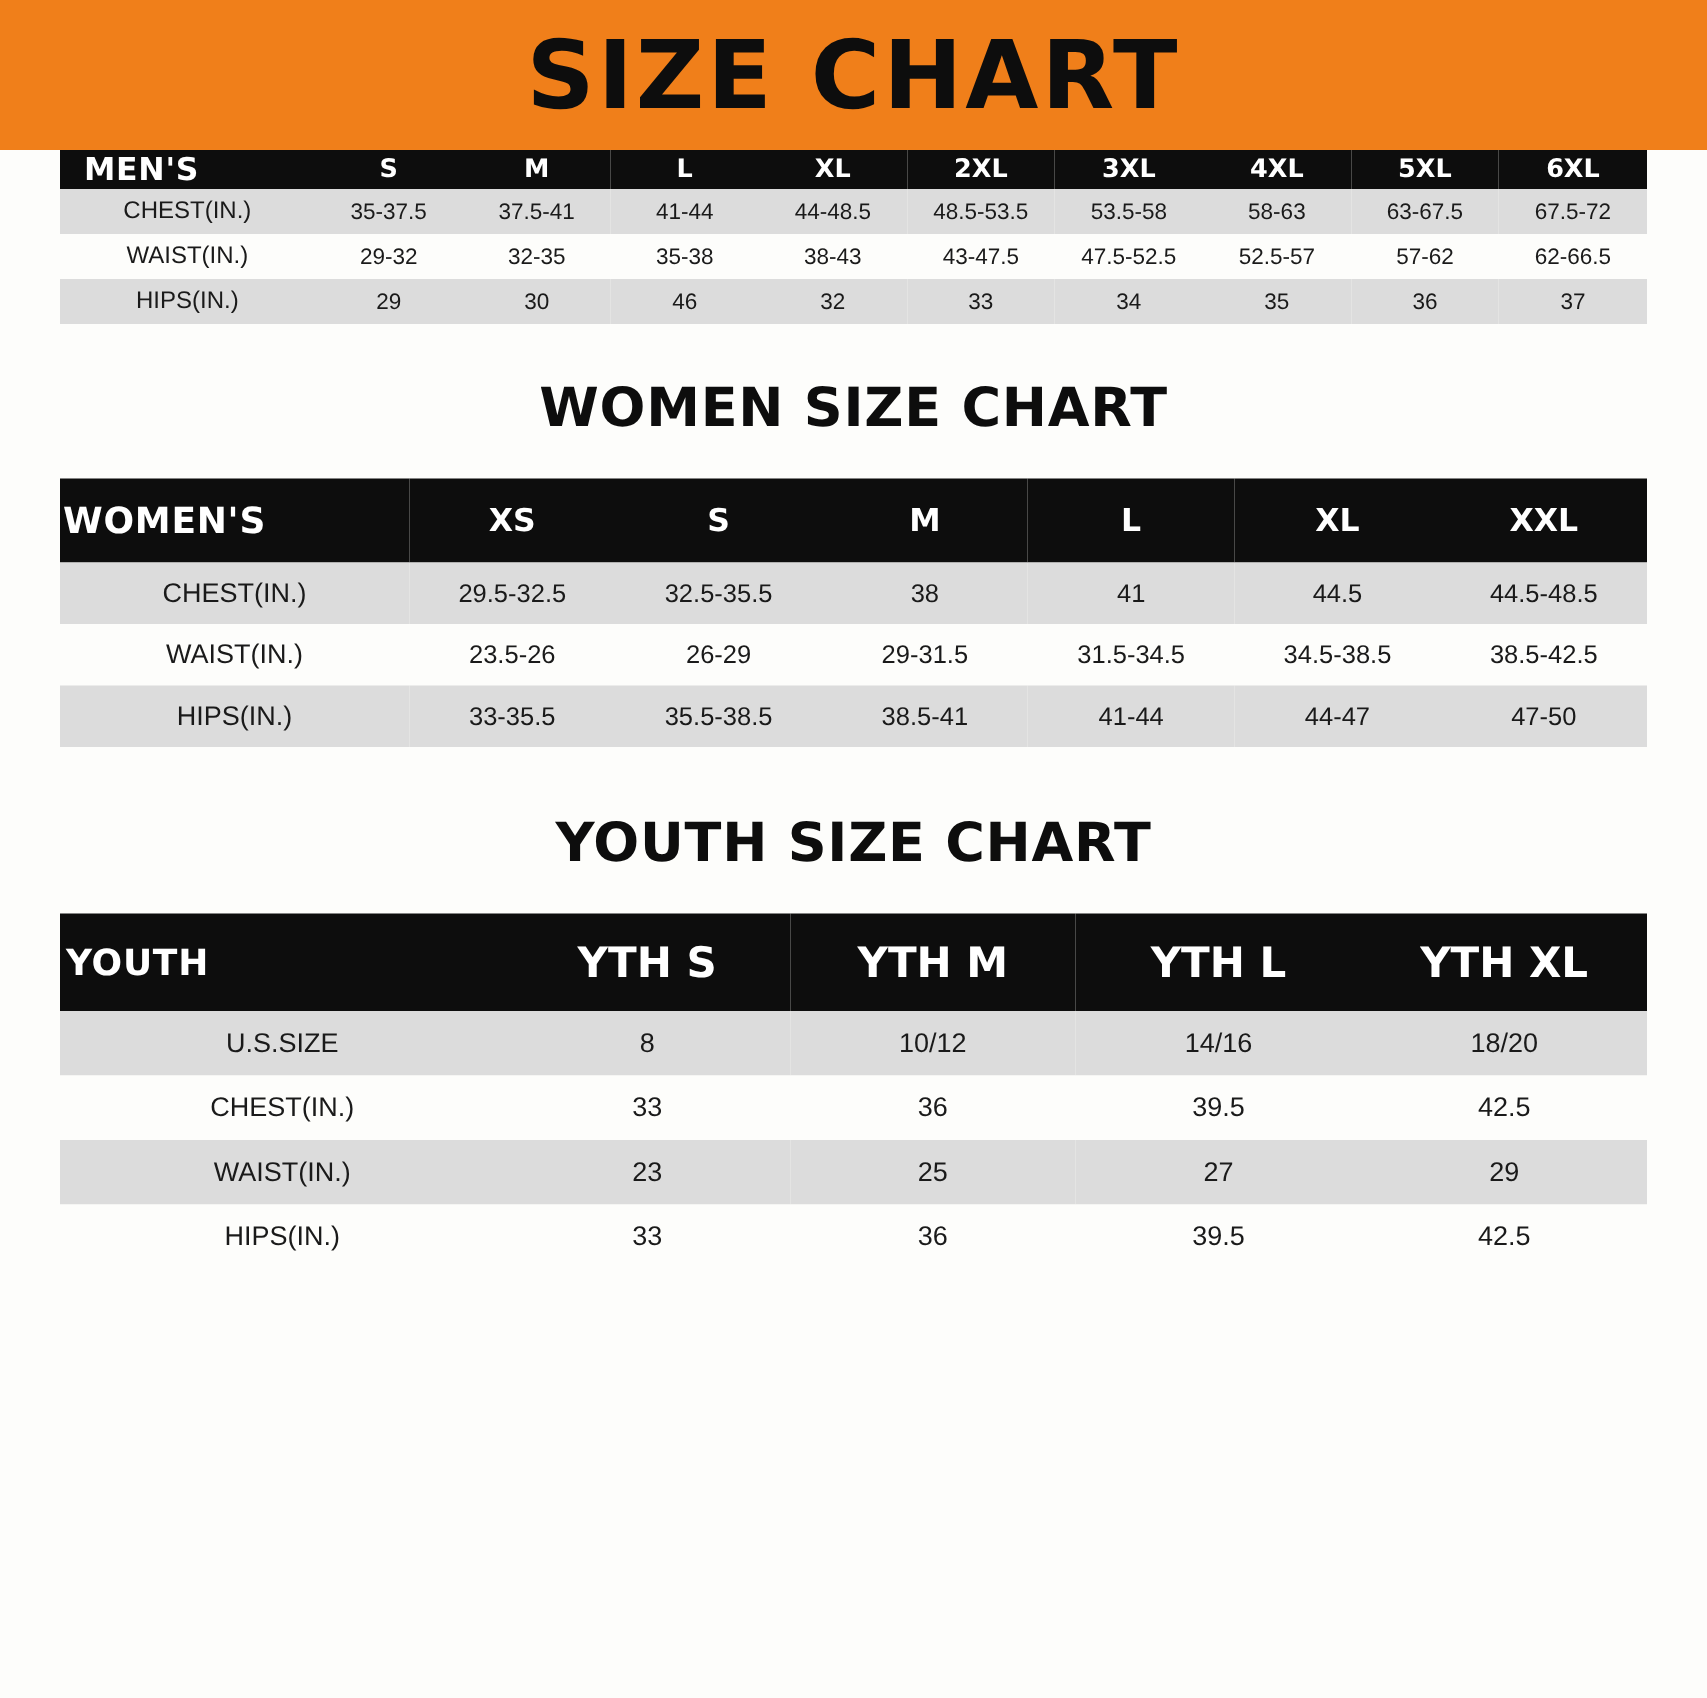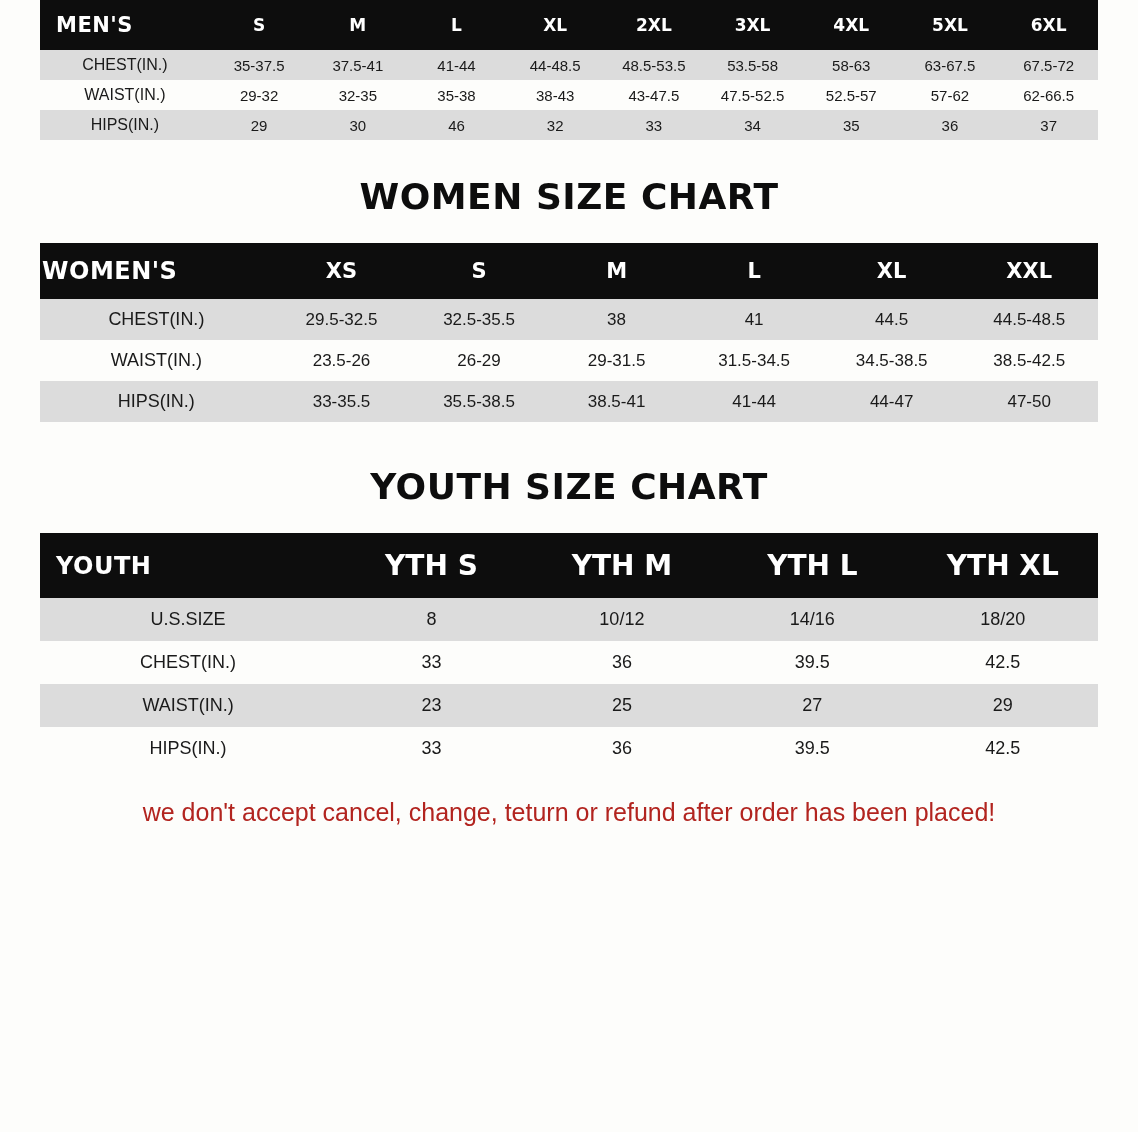--- a/index.html
+++ b/index.html
@@ -60,21 +60,21 @@
     width: 100%;
     border-collapse: collapse;
     table-layout: fixed;
   }
   thead th {
     background: #0d0d0d;
     color: #ffffff;
     font-family: "DejaVu Sans", sans-serif;
     font-weight: 700;
     text-align: center;
-    padding: 13px 2px;
+    padding: 1px 2px;
   }
   thead th.rowlabel {
     text-align: left;
     padding-left: 16px;
     letter-spacing: 0.5px;
   }
   tbody td {
     text-align: center;
     padding: 6px 2px;
     color: #1a1a1a;
@@ -98,38 +98,41 @@
   .women tbody td { font-size: 17px; }
   .women tbody td.rowlabel { font-size: 18px; }
   .women thead th { padding: 14px 2px; }
   .women tbody td { padding: 10px 2px; }
 
   
   .youth thead th { font-size: 28px; }
   .youth thead th.rowlabel { font-size: 24px; }
   .youth tbody td { font-size: 18px; }
   .youth tbody td.rowlabel { font-size: 18px; }
-  .youth thead th { padding: 16px 16px; }
+  .youth thead th { padding: 16px 4px; }
   .youth tbody td { padding: 11px 2px; }
 
   
   .note {
     margin: 26px 36px 0 36px;
     color: #b2241f;
     font-family: "Liberation Sans", sans-serif;
     font-size: 25px;
     line-height: 1.35;
     text-align: center;
   }
 </style>
 </head>
 <body>
 
 <div class="page">
 
+  <div class="banner">
+    <div class="banner-title">SIZE CHART</div>
+  </div>
 
   <div class="tbl-wrap">
     <table class="men">
       <colgroup>
         <col style="width:16%">
           <col style="width:9.3%">
           <col style="width:9.3%">
           <col style="width:9.3%">
         <col style="width:9.3%">
           <col style="width:9.3%">
@@ -294,16 +297,15 @@
           <td>33</td>
           <td>36</td>
           <td>39.5</td>
           <td>42.5</td>
         </tr>
       </tbody>
     </table>
   </div>
 
   <div class="note">
-    <div>we don't accept cancel, change, teturn or refund after order has been placed!</div>
   </div>
 
 </div>
 
 </body></html>

